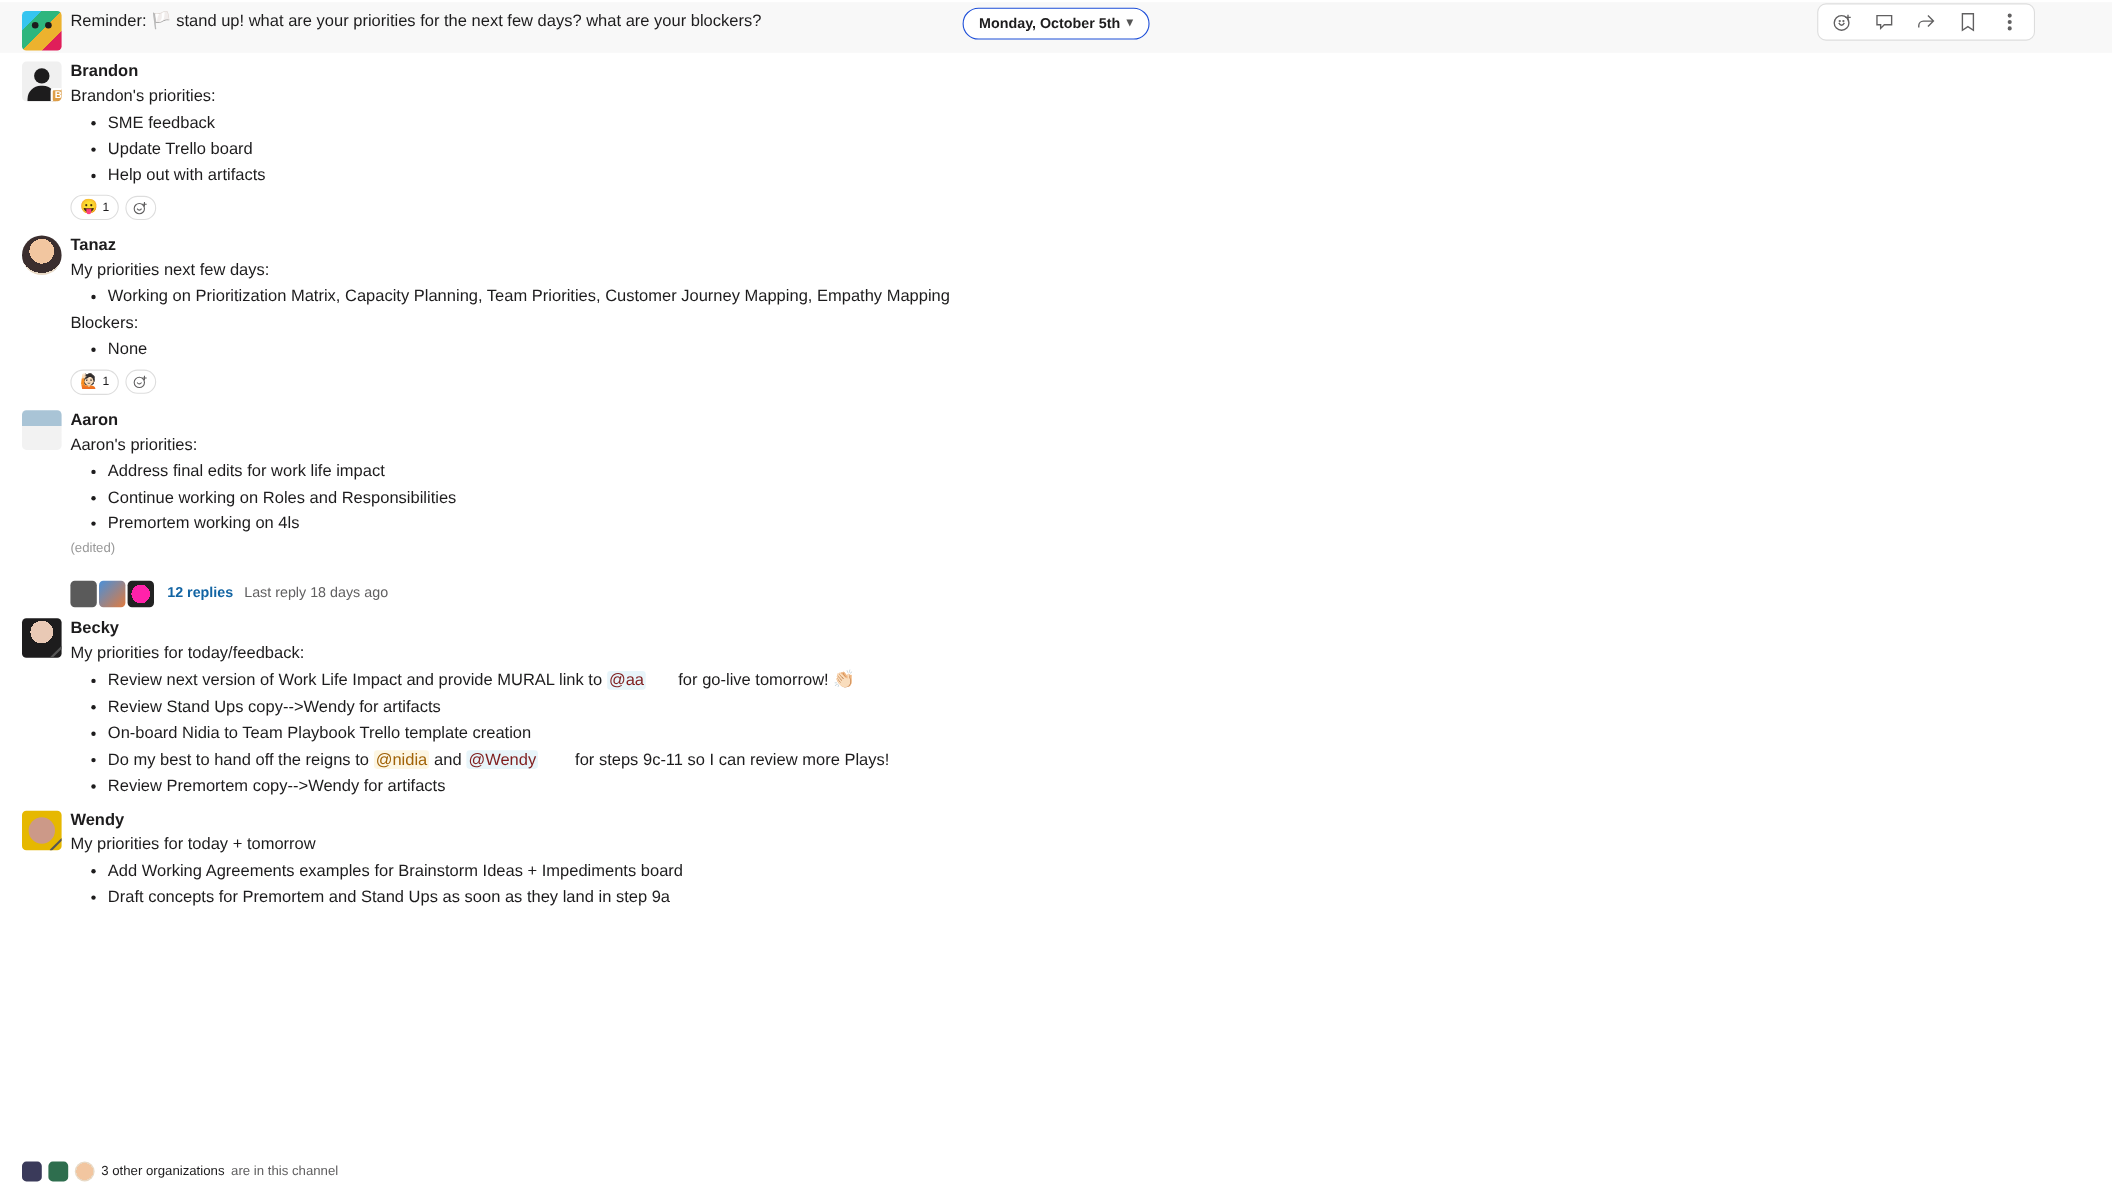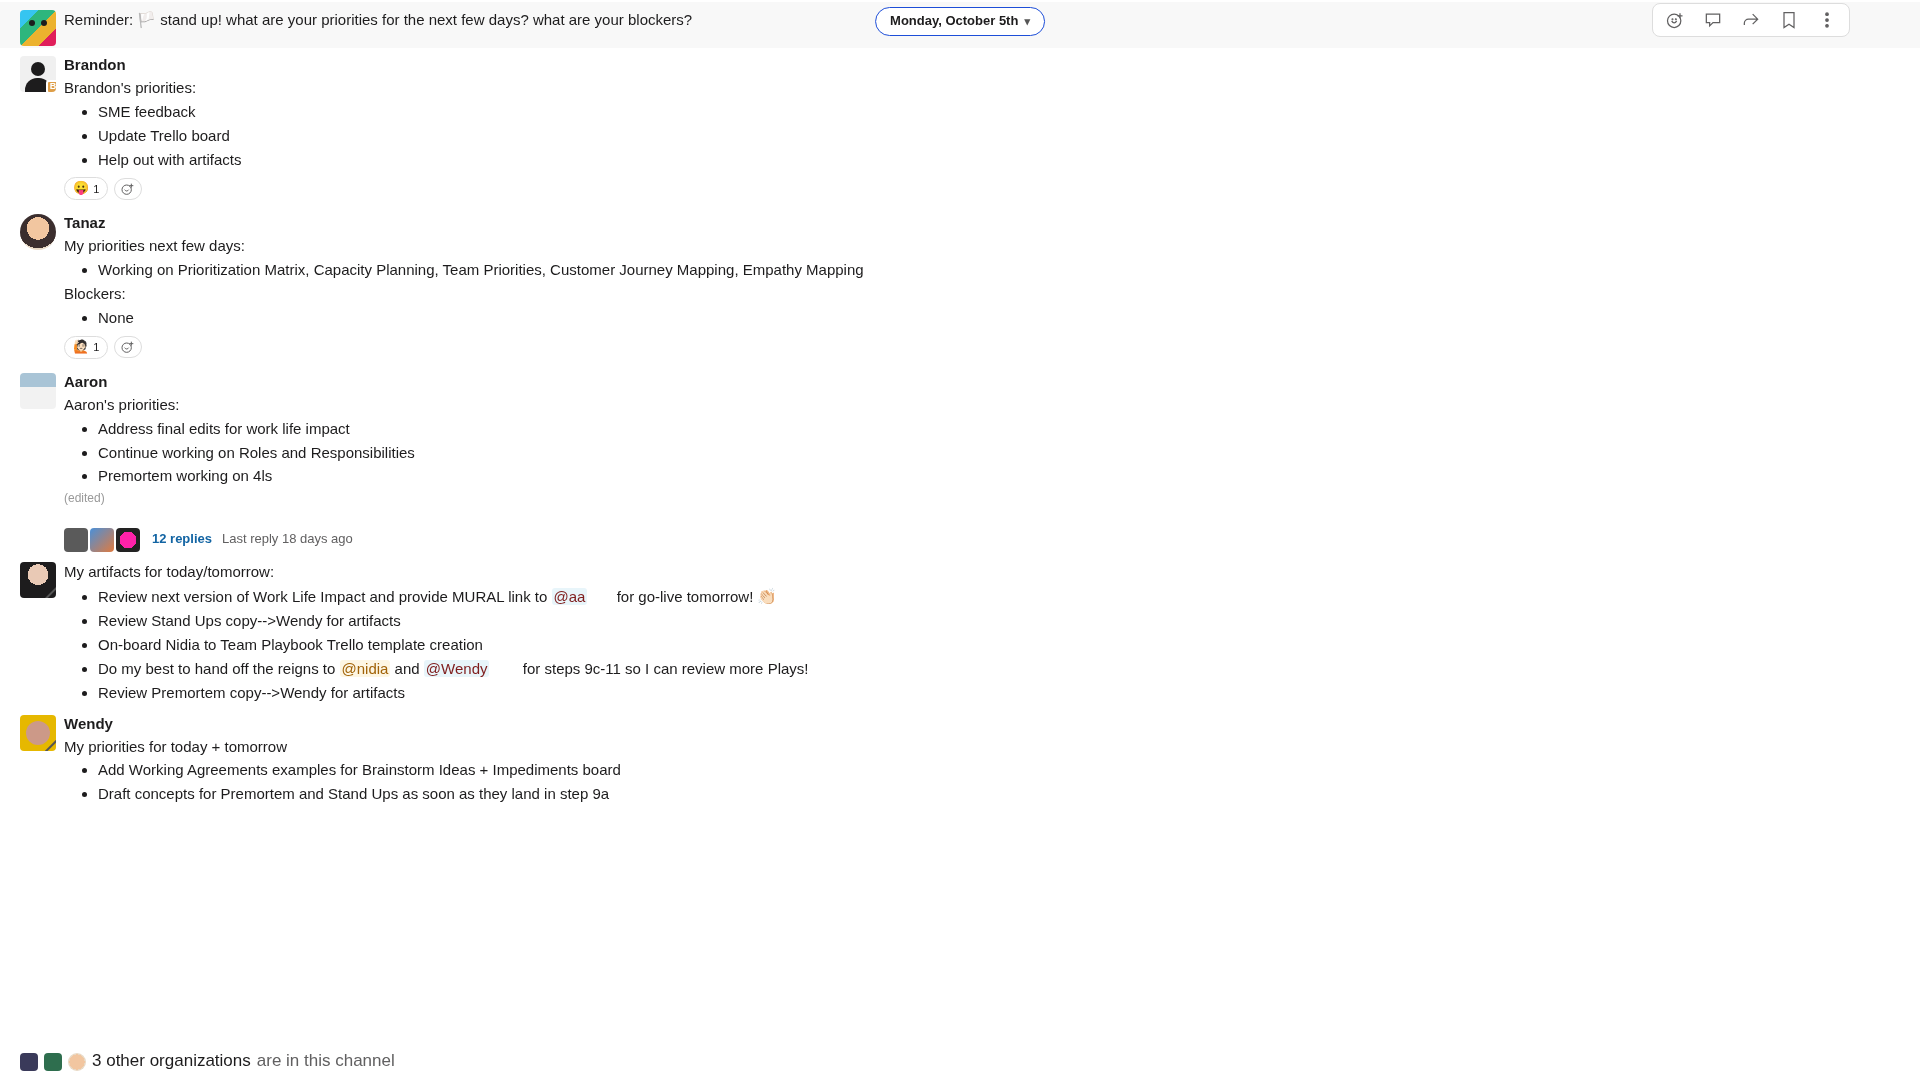--- a/index.html
+++ b/index.html
@@ -147,21 +147,21 @@
 
   
   .mention { background:#e8f5fa; color:#7f1d1d; padding:0 2px; border-radius:3px; }
   .mention.ylw { background:#fdf6e3; color:#a16207; }
 
   .clap { font-size:16px; }
 
   
   .footer-orgs {
     position:absolute; left:20px; bottom:6px;
-    display:flex; align-items:center; gap:6px; font-size:17px; color:#616061;
+    display:flex; align-items:flex-start; gap:6px; font-size:12px; color:#616061;
   }
   .footer-orgs .orgsq { width:18px; height:18px; border-radius:4px; }
   .footer-orgs .orgsq:nth-child(1){ background:#3a3a5a;}
   .footer-orgs .orgsq:nth-child(2){ background:#2e6e4e;}
   .footer-orgs .orgsq:nth-child(3){ background:radial-gradient(circle,#f2c6a0 0 60%,#e8d9c5 60% 100%); border-radius:50%;}
   .footer-orgs .strong { color:#1d1c1d; font-weight:400; }
 </style>
 </head>
 <body>
 
@@ -296,21 +296,22 @@
         <span class="thread-meta">Last reply 18 days ago</span>
       </div>
     </div>
   </div>
 
   <div class="msg">
     <div class="avatar avatar-becky">
       <div class="pencil-overlay"></div>
     </div>
     <div class="msg-body wide">
-      <div class="text">My artifacts for today/tomorrow:</div>
+      <div class="author">Becky</div>
+      <div class="text">My priorities for today/feedback:</div>
       <ul class="pri" id="becky-list">
           <li><span>Review next version of Work Life Impact and provide MURAL link to </span><span class="mention">@aa</span><span>&nbsp;&nbsp;&nbsp;&nbsp;&nbsp;&nbsp; for go-live tomorrow! </span><span class="clap">👏🏻</span></li>
           <li><span>Review Stand Ups copy--&gt;Wendy for artifacts</span></li>
           <li><span>On-board Nidia to Team Playbook Trello template creation</span></li>
           <li><span>Do my best to hand off the reigns to </span><span class="mention ylw">@nidia</span><span> and </span><span class="mention">@Wendy</span><span>&nbsp;&nbsp;&nbsp;&nbsp;&nbsp;&nbsp;&nbsp; for steps 9c-11 so I can review more Plays!</span></li>
           <li><span>Review Premortem copy--&gt;Wendy for artifacts</span></li>
         </ul>
     </div>
   </div>
 

